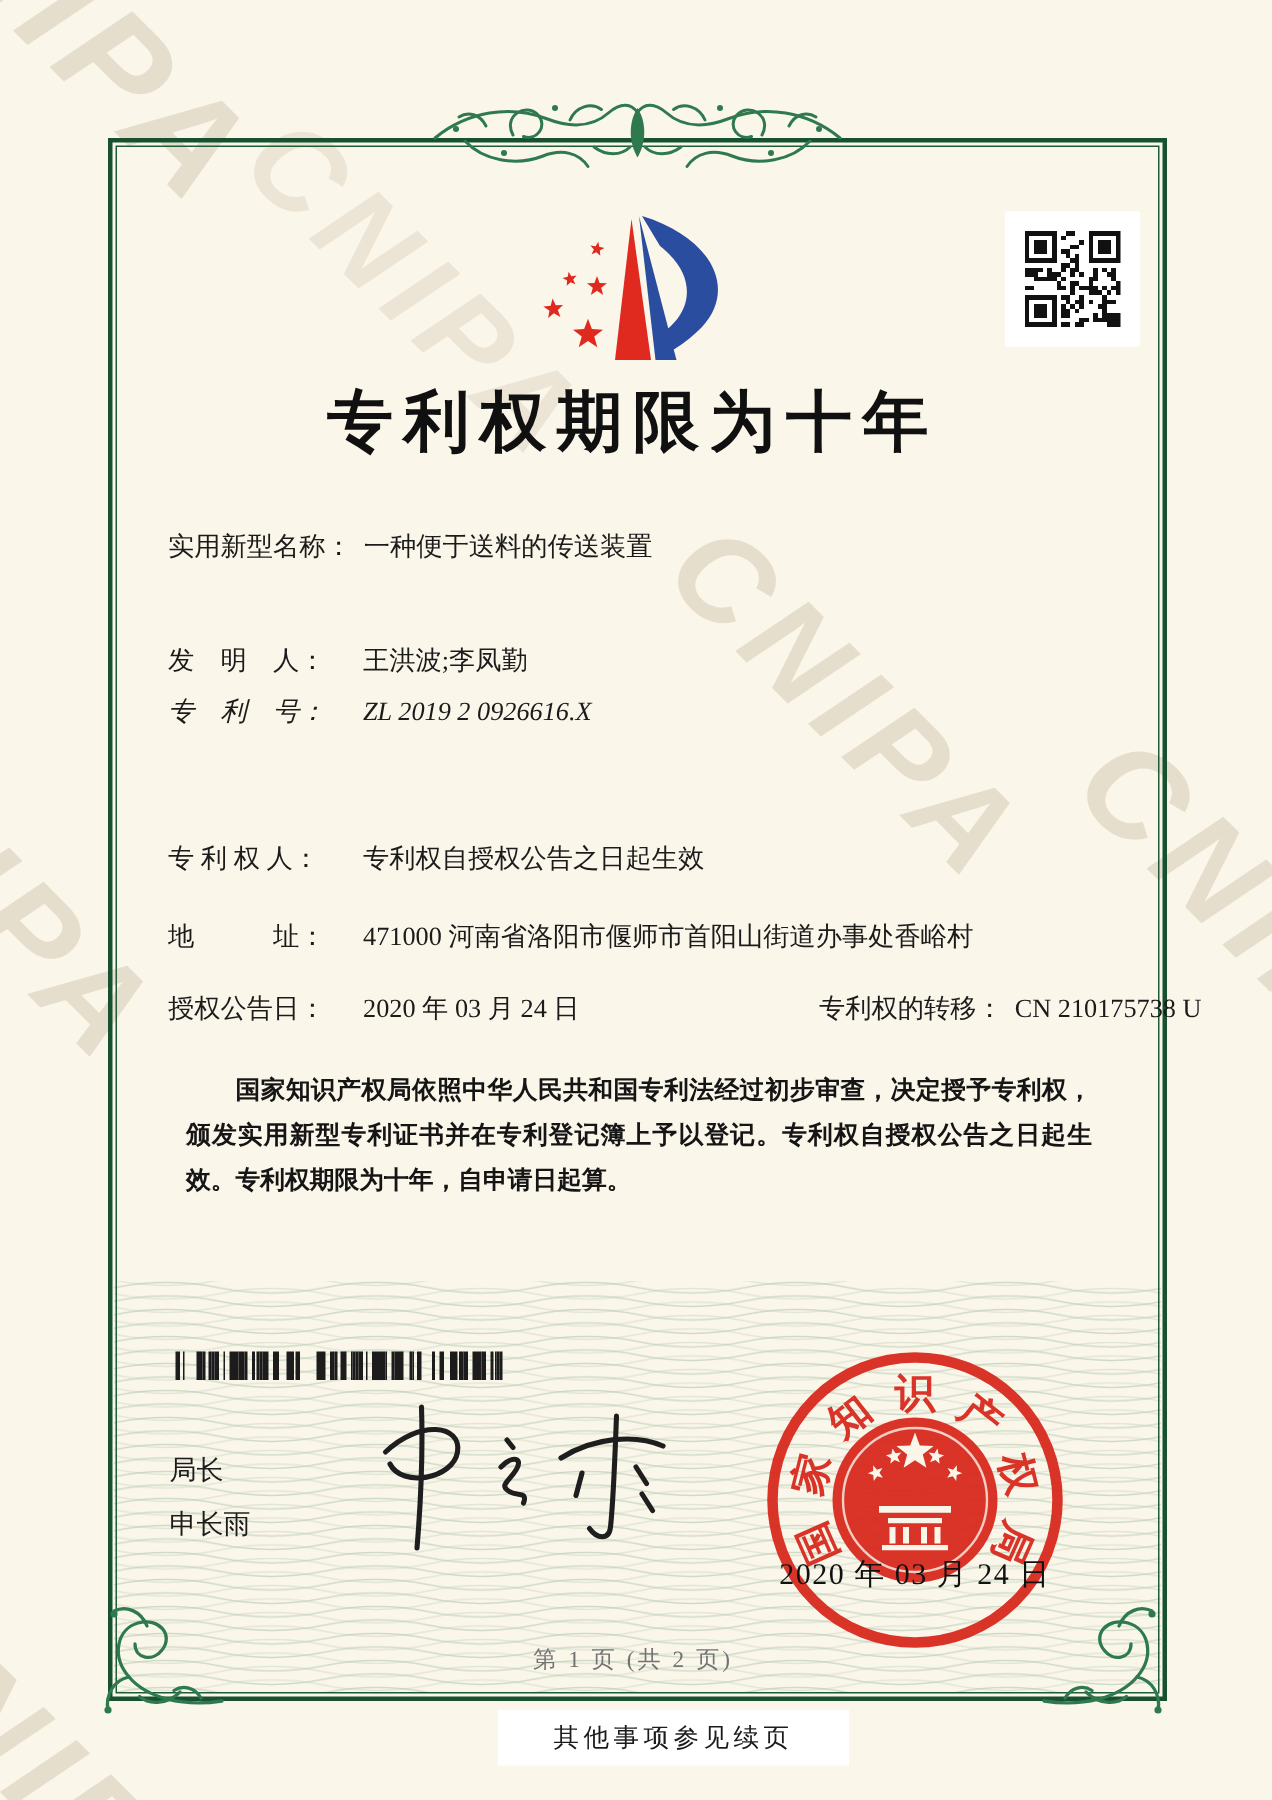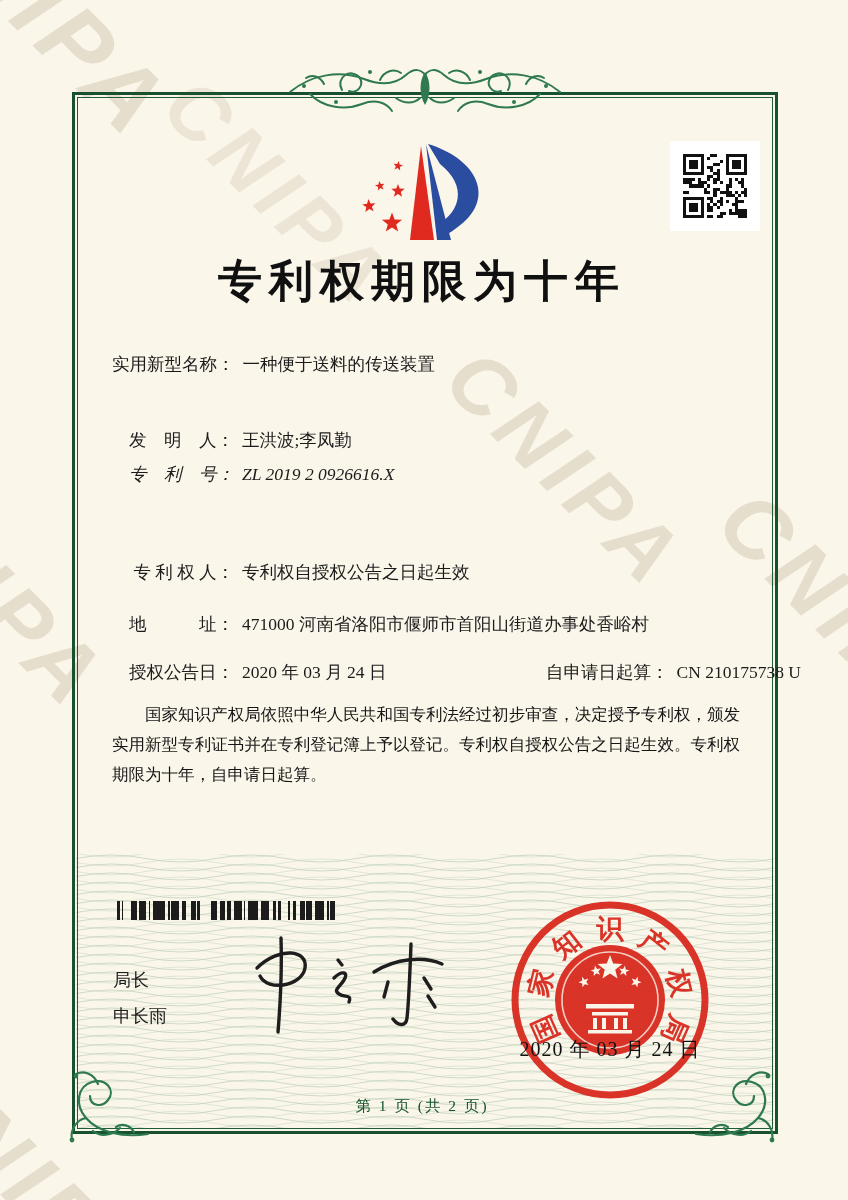--- a/index.html
+++ b/index.html
@@ -35,29 +35,29 @@
     position:absolute; left:670px; top:141px; width:90px; height:90px;
     background:#ffffff; z-index:4; display:flex; align-items:center; justify-content:center;
   }
   .logo{position:absolute; left:352px; top:136px; z-index:4;}
   .title{
     position:absolute; left:72px; top:252px; width:700px; text-align:center;
     font-size:44px; font-weight:700; letter-spacing:7px; color:#101010; z-index:4;
   }
   
   .row{position:absolute; left:112px; font-size:17.5px; color:#1b1b1b; z-index:4; white-space:nowrap;}
-  .row .lab{display:inline-block; min-width:122px;text-align:right;}
+  .row .lab{display:inline-block; min-width:122px;}
   .row .val{margin-left:8px;}
   .grant-no{position:absolute; left:434px; top:0; white-space:nowrap;}
   
   .paras{
     position:absolute; left:112px; top:700px; width:628px; z-index:4;
     font-size:16.5px; line-height:1.82; color:#151515; text-align:justify;
   }
-  .paras p{margin:0; text-indent:2em;}
+  .paras p{margin:12px; text-indent:2em;font-weight:bold;}
   
   .barcode{
     position:absolute; left:117px; top:901px; width:222px; height:19px;
     display:flex; align-items:stretch; z-index:4;
   }
   .barcode .bar{background:#1c1c1c; height:100%;}
   .barcode .gap{background:transparent; height:100%;}
   
   .signer{
     position:absolute; left:113px; z-index:4; font-size:18px;
@@ -66,21 +66,21 @@
   .signature-svg{position:absolute; left:212px; top:930px; z-index:4;}
   
   .seal{position:absolute; left:506px; top:896px; z-index:5;}
   .seal-date{
     position:absolute; left:506px; top:1036px; width:208px; text-align:center;
     font-size:20px; letter-spacing:1px; color:#111; z-index:6; white-space:nowrap;
   }
   
   .page-footer{
     position:absolute; left:72px; top:1096px; width:700px; text-align:center;
-    font-size:15.5px; color:#14532d; z-index:4; letter-spacing:2px;
+    font-size:15.5px; color:#737373; z-index:4; letter-spacing:2px;
   }
   .continuation{
     position:absolute; left:332px; top:1140px; width:234px; height:37px;
     background:#ffffff; z-index:4; display:flex; align-items:center; justify-content:center;
     font-size:17px; letter-spacing:3px; color:#1b1b1b;
   }
   .ornament{position:absolute; z-index:4;}
 </style>
 </head>
 <body>
@@ -305,21 +305,21 @@
   </div>
   <div class="row" style="top:560px;">
     <span class="lab">专 利 权 人：</span><span class="val">专利权自授权公告之日起生效</span>
   </div>
   <div class="row" style="top:612px;">
     <span class="lab">地　　　址：</span><span class="val">471000 河南省洛阳市偃师市首阳山街道办事处香峪村</span>
   </div>
   <div class="row" style="top:660px; width:628px;">
     <span class="lab">授权公告日：</span><span class="val">2020 年 03 月 24 日</span>
     <span class="grant-no">
-      <span>自申请日起算：</span><span class="val">CN 210175738 U</span>
+      <span>专利权的转移：</span><span class="val">CN 210175738 U</span>
     </span>
   </div>
 
   <div class="paras">
     <p>国家知识产权局依照中华人民共和国专利法经过初步审查，决定授予专利权，颁发实用新型专利证书并在专利登记簿上予以登记。专利权自授权公告之日起生效。专利权期限为十年，自申请日起算。</p>
   </div>
 
   <div class="barcode" id="barcode">
       <div class="bar" style="width: 3px;"></div>
       <div class="gap" style="width: 2px;"></div>
@@ -481,14 +481,15 @@
           <rect x="108" y="122" width="4" height="11"></rect>
           <rect x="117" y="122" width="4" height="11"></rect>
           <rect x="82" y="134" width="44" height="3.5"></rect>
         </g>
       </g>
     </g>
   </svg>
   <div class="seal-date">2020 年 03 月 24 日</div>
 
   <div class="page-footer">第 1 页 (共 2 页)</div>
+  <div class="continuation">其他事项参见续页</div>
 
 </div>
 
 </body></html>

